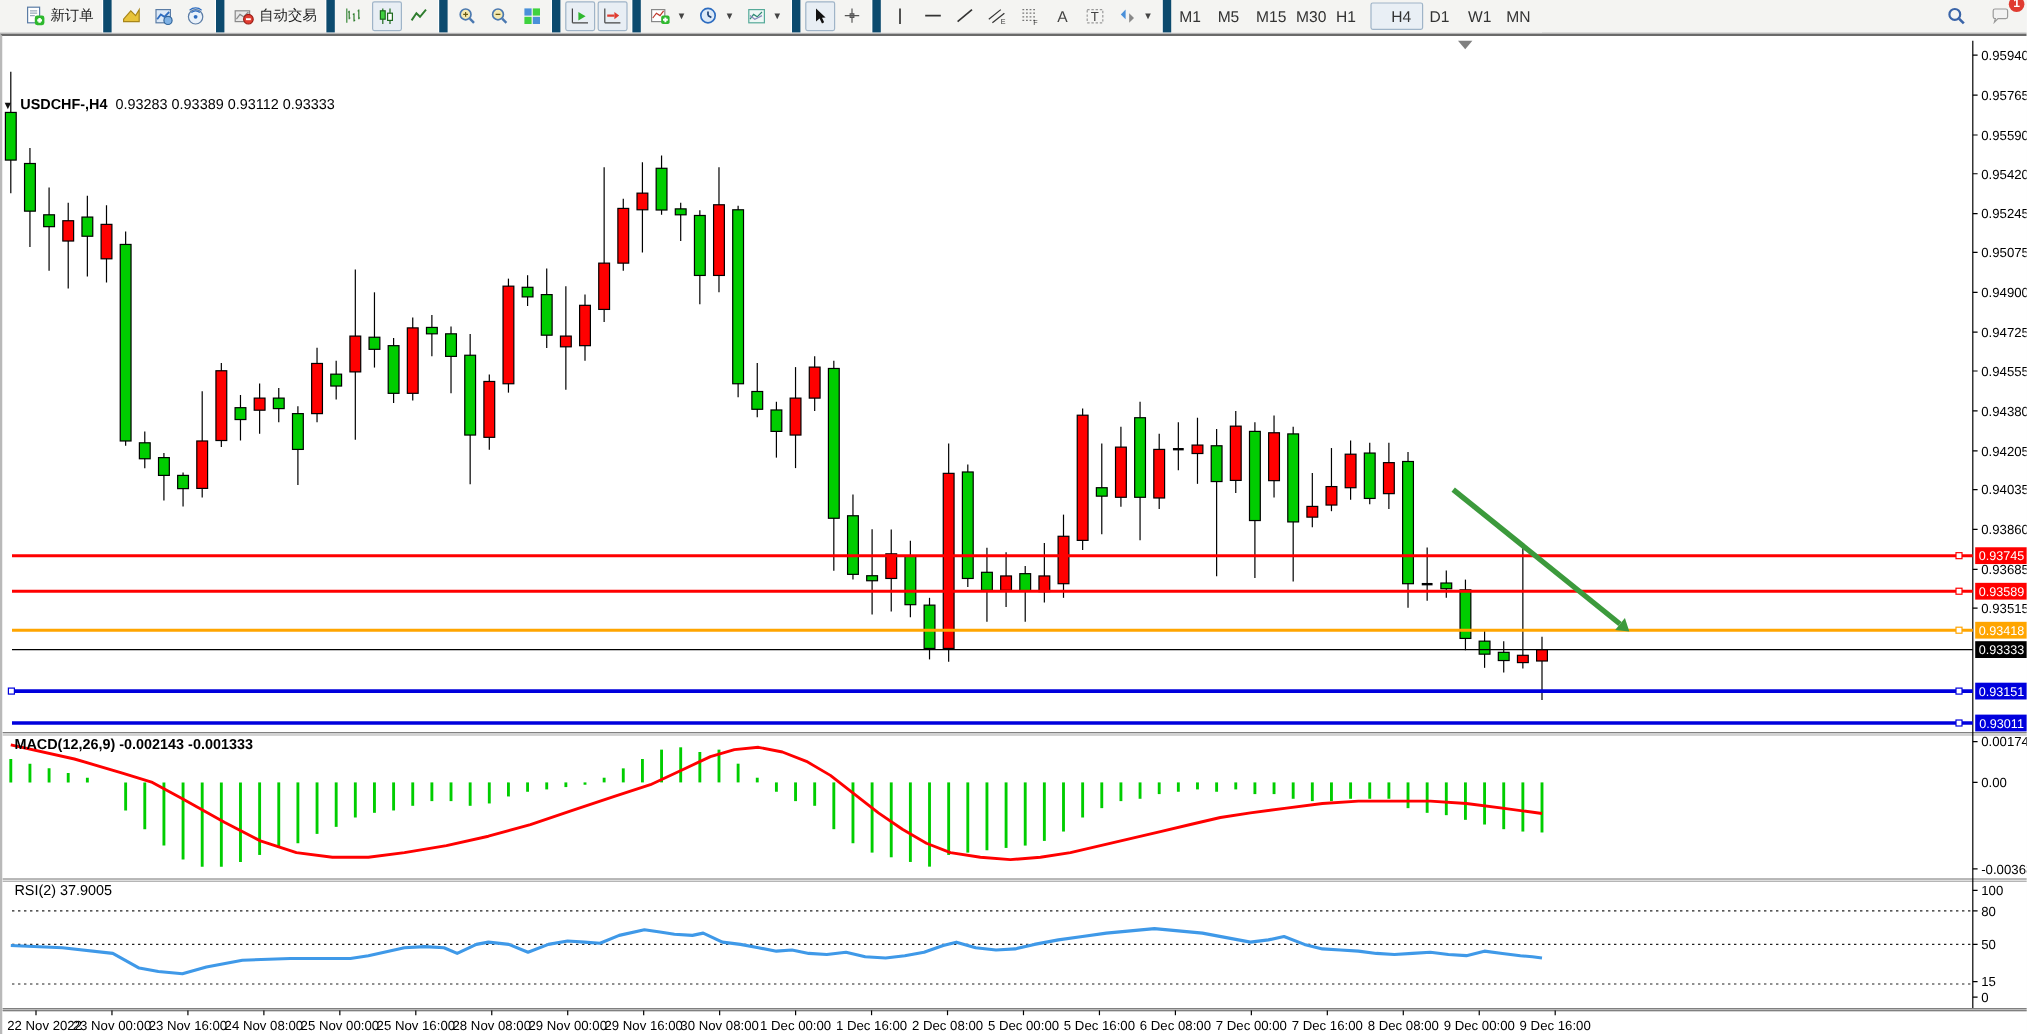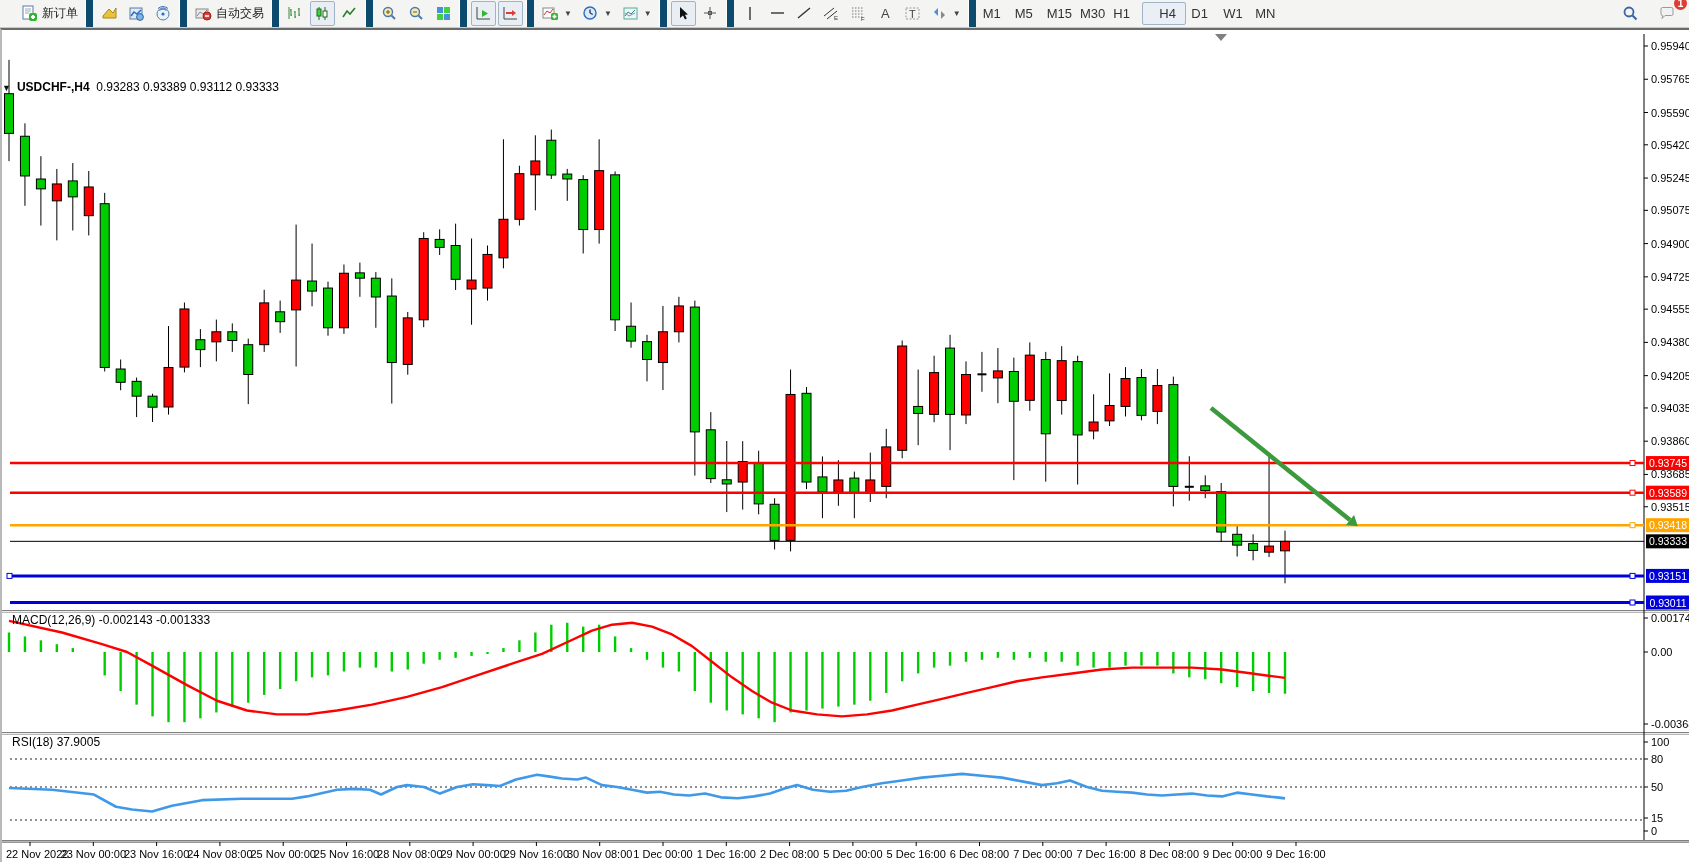--- a/index.html
+++ b/index.html
@@ -14,21 +14,21 @@
   .tf-btn{display:inline-block;min-width:24px;text-align:left;font-size:13px;color:#333;padding:3px 2px;margin:14px 1px;border:1px solid transparent;border-radius:2px;}
   .tf-btn.active{border:1px solid #9fb4c8;background:#e9eff5;padding-left:16px;}
   #tb-right{position:absolute;right:8px;top:0;height:27px;display:flex;align-items:center;gap:10px;}
   .badge{position:absolute;top:-5px;right:-8px;background:#e03c31;color:#fff;border-radius:8px;font-size:10px;line-height:13px;min-width:13px;text-align:center;font-weight:bold;}
   
   #chartwin{position:absolute;left:0;top:28px;width:1689px;height:834px;border-top:2px solid #6a6a6a;border-left:2px solid #b9b9b9;box-sizing:border-box;background:#fff;}
   #chart-svg{position:absolute;left:0;top:0;}
   .overlay-label{position:absolute;font-size:12px;color:#000;white-space:pre;}
   #chart-title{left:0;top:6px;margin-top:44px;}
   #chart-title .tri{font-size:9px;margin-right:6px;color:#111;}
-  #macd-label{left:10px;top:583px;}
+  #macd-label{left:10px;top:583px;font-weight:bold;}
   #rsi-label{left:10px;top:705px;}
   text{font-family:"Liberation Sans",sans-serif;}
 </style>
 </head>
 <body>
 
 <div id="app">
   <div id="toolbar">
       <div class="tb-group">
         <div class="tb-btn">
@@ -661,15 +661,15 @@
           <line x1="1167.3999999999999" y1="840" x2="1167.3999999999999" y2="844" stroke="#000"></line>
           <text x="1167.3999999999999" y="856" font-size="11" fill="#000" text-anchor="middle">8 Dec 08:00</text>
           <line x1="1230.7" y1="840" x2="1230.7" y2="844" stroke="#000"></line>
           <text x="1230.7" y="856" font-size="11" fill="#000" text-anchor="middle">9 Dec 00:00</text>
           <line x1="1294" y1="840" x2="1294" y2="844" stroke="#000"></line>
           <text x="1294" y="856" font-size="11" fill="#000" text-anchor="middle">9 Dec 16:00</text>
         </g>
       </svg>
     <div class="overlay-label" id="chart-title"><span class="tri">▼</span><b><span>USDCHF-,H4</span></b>&nbsp;&nbsp;<span>0.93283</span> <span>0.93389</span> <span>0.93112</span> <span>0.93333</span></div>
     <div class="overlay-label" id="macd-label"><span>MACD(12,26,9)</span> <span>-0.002143</span> <span>-0.001333</span></div>
-    <div class="overlay-label" id="rsi-label"><span>RSI(18)</span> <span>37.9005</span></div>
+    <div class="overlay-label" id="rsi-label"><span>RSI(2)</span> <span>37.9005</span></div>
   </div>
 </div>
 
 </body></html>

